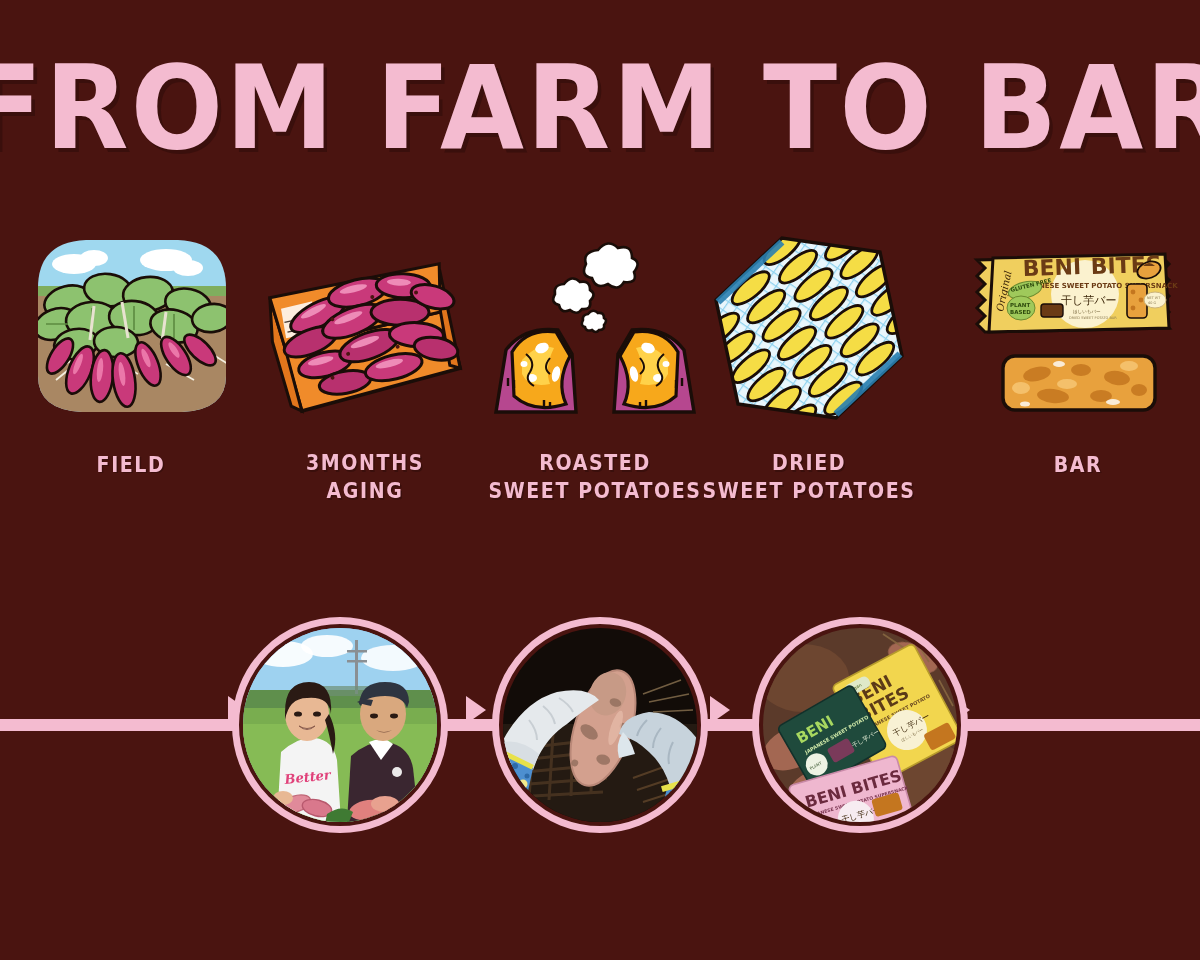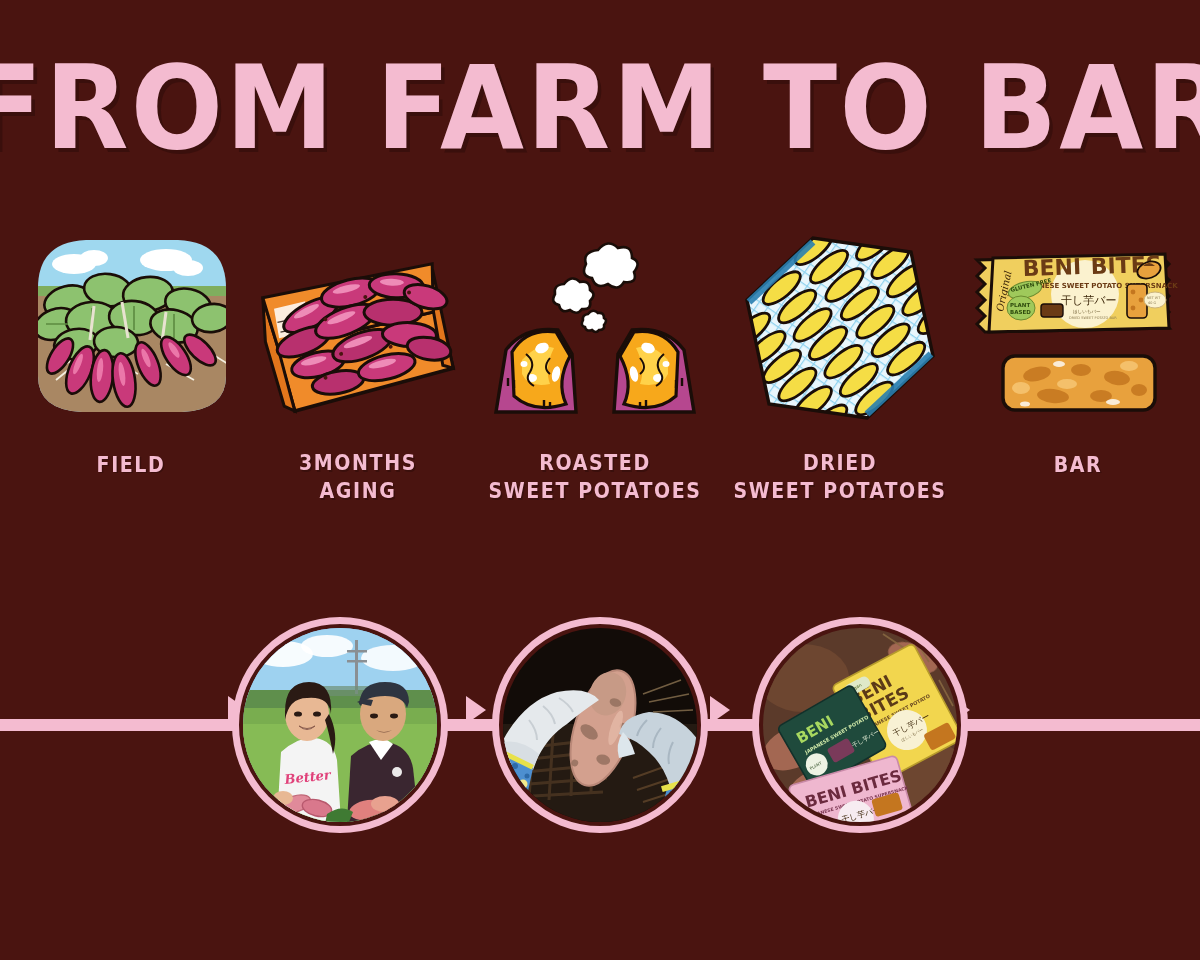--- a/index.html
+++ b/index.html
@@ -187,21 +187,21 @@
             </g>
           </g>
           <path d="M22 60 Q22 14 70 12 L162 12 Q210 14 210 60 L210 148 Q210 182 166 184 L66 184 Q22 182 22 148 Z" fill="none" stroke="#4a1410" stroke-width="0"></path>
         </svg>
       </div>
       <div class="step-label">FIELD</div>
     </div>
 
     <div class="arrow" style="left:228px;"></div>
 
-    <div class="step" style="left:243px;">
+    <div class="step" style="left:250px;">
       <div class="step-art">
         <svg viewBox="0 0 230 200" width="230" height="200">
           <g transform="rotate(-6 115 105)">
 
             <path d="M30 96 L196 76 L206 150 L44 176 Z" fill="#f08b2a" stroke="#1a0d08" stroke-width="3.5"></path>
             <path d="M30 96 L196 76 L192 92 L34 112 Z" fill="#f6a54f" stroke="#1a0d08" stroke-width="3"></path>
             <path d="M24 60 L34 112 L44 176 L34 170 L22 104 Z" fill="#e2761c" stroke="#1a0d08" stroke-width="3"></path>
             <path d="M196 52 L206 150 L196 146 L190 58 Z" fill="#e2761c" stroke="#1a0d08" stroke-width="3"></path>
             <path d="M24 60 L196 44 L192 92 L34 112 Z" fill="#f08b2a" stroke="#1a0d08" stroke-width="3"></path>
             <g fill="#ffffff" opacity="0.85">
@@ -304,21 +304,21 @@
             </g>
           </g>
         </svg>
       </div>
       <div class="step-label" style="white-space:pre-line; width:280px; left:-25px;">ROASTED
 SWEET POTATOES</div>
     </div>
 
     <div class="arrow" style="left:710px;"></div>
 
-    <div class="step" style="left:725px;">
+    <div class="step" style="left:694px;">
       <div class="step-art">
         <svg viewBox="0 0 230 200" width="230" height="200">
           <defs>
             <pattern id="mesh" width="10" height="10" patternUnits="userSpaceOnUse" patternTransform="rotate(35)">
               <rect width="10" height="10" fill="#e9f6fc"></rect>
               <path d="M0 0 L0 10 M0 0 L10 0" stroke="#8fd2ef" stroke-width="2.4"></path>
             </pattern>
             <clipPath id="rackClip">
                 <path d="M22 72 L88 10 L186 24 L208 128 L142 190 L44 176 Z"></path>
               </clipPath>

